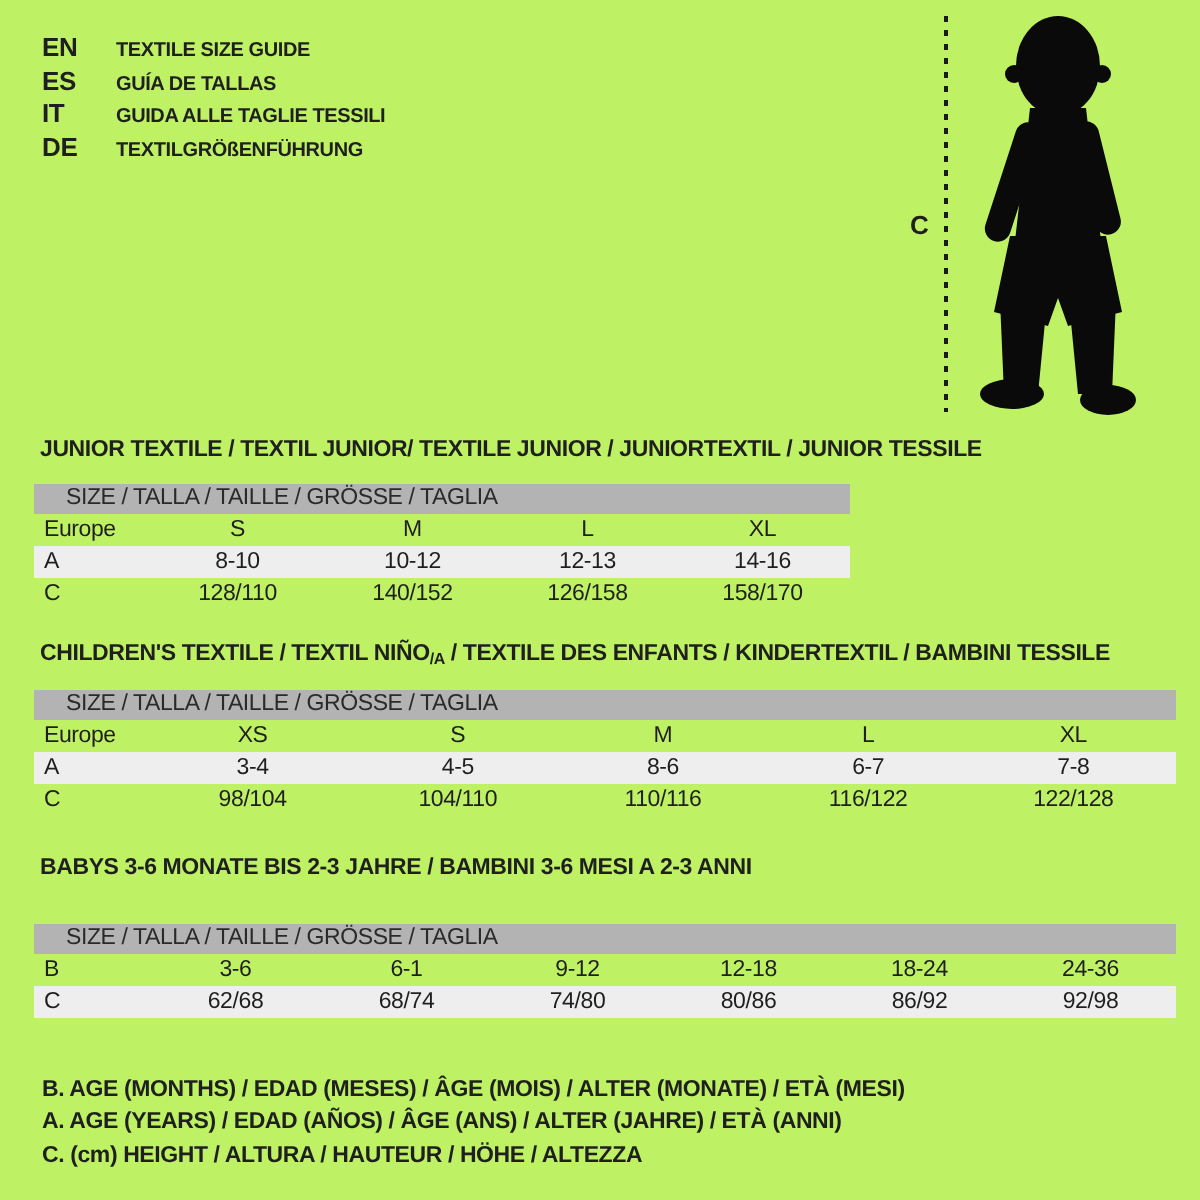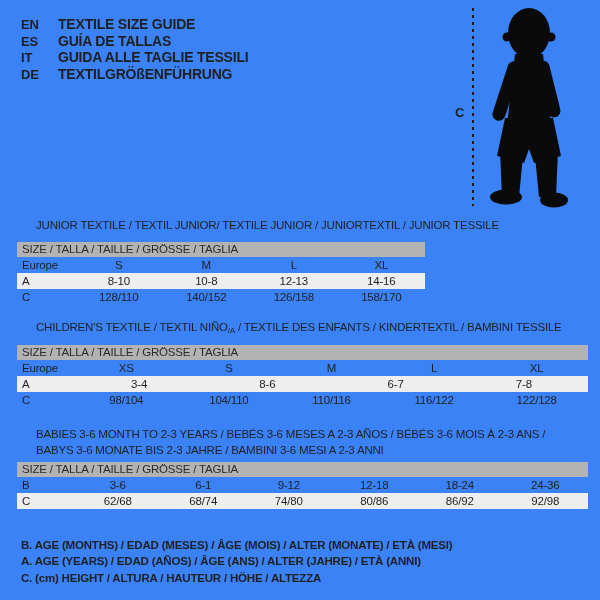--- a/index.html
+++ b/index.html
@@ -6,59 +6,59 @@
   html, body { background: #ffffff; }
   body {
     font-family: "Liberation Sans", sans-serif;
     color: #1f1f1f;
     -webkit-font-smoothing: antialiased;
   }
   .canvas {
     position: relative;
     width: 600px;
     height: 600px;
-    background: #3b82f6;
+    background: #bef264;
     overflow: hidden;
     letter-spacing: -0.2px;
   }
 
   
   .lang-block { position: absolute; left: 21px; top: 16px; }
   .lang-row { display: flex; height: 16.6px; align-items: baseline; }
   .lang-code { width: 37px; font-weight: bold; font-size: 13px; }
-  .lang-text { font-weight: bold; font-size: 14px; white-space: nowrap; }
+  .lang-text { font-weight: bold; font-size: 10px; white-space: nowrap; }
 
   
   .figure-label {
     position: absolute; left: 455px; top: 105px;
     font-weight: bold; font-size: 13px;
   }
   .figure-line {
     position: absolute; left: 472px; top: 8px;
     width: 2px; height: 198px;
     background: repeating-linear-gradient(to bottom, #1a1a1a 0 3px, transparent 3px 7px);
   }
   .baby-svg { position: absolute; left: 460px; top: 0px; }
 
   
   .sec-title {
     position: absolute; left: 20px;
-    font-weight: normal; font-size: 11.5px;
-    white-space: nowrap; line-height: 16px; margin-left: 16px;
+    font-weight: bold; font-size: 11.5px;
+    white-space: nowrap; line-height: 16px;
   }
   .sub-a { font-size: 8px; position: relative; top: 2px; }
 
   
   .size-table { position: absolute; left: 17px; font-size: 11.5px; }
   .t1 { width: 408px; }
   .t23 { width: 571px; }
   .band {
     background: #b3b3b3; color: #2a2a2a;
     height: 15px; line-height: 15px;
-    padding-left: 5px; font-size: 11.5px;
+    padding-left: 16px; font-size: 11.5px;
     white-space: nowrap; overflow: hidden;
   }
   .trow { display: flex; height: 16px; line-height: 16px; }
   .trow.alt { background: #eeeeee; }
   .tlabel { width: 58px; padding-left: 5px; text-align: left; }
   .tcell { flex: 1 1 0; text-align: center; white-space: nowrap; }
 
   
   .footnotes { position: absolute; left: 21px; top: 537px; }
   .footnote { font-weight: bold; font-size: 11.5px; line-height: 16.3px; white-space: nowrap; }
@@ -109,21 +109,21 @@
     <div class="trow">
       <div class="tlabel">Europe</div>
       <div class="tcell">S</div>
       <div class="tcell">M</div>
       <div class="tcell">L</div>
       <div class="tcell">XL</div>
     </div>
     <div class="trow alt">
       <div class="tlabel">A</div>
       <div class="tcell">8-10</div>
-      <div class="tcell">10-8</div>
+      <div class="tcell">10-12</div>
       <div class="tcell">12-13</div>
       <div class="tcell">14-16</div>
     </div>
     <div class="trow">
       <div class="tlabel">C</div>
       <div class="tcell">128/110</div>
       <div class="tcell">140/152</div>
       <div class="tcell">126/158</div>
       <div class="tcell">158/170</div>
     </div>
@@ -136,36 +136,36 @@
       <div class="tlabel">Europe</div>
       <div class="tcell">XS</div>
       <div class="tcell">S</div>
       <div class="tcell">M</div>
       <div class="tcell">L</div>
       <div class="tcell">XL</div>
     </div>
     <div class="trow alt">
       <div class="tlabel">A</div>
       <div class="tcell">3-4</div>
+      <div class="tcell">4-5</div>
       <div class="tcell">8-6</div>
       <div class="tcell">6-7</div>
       <div class="tcell">7-8</div>
     </div>
     <div class="trow">
       <div class="tlabel">C</div>
       <div class="tcell">98/104</div>
       <div class="tcell">104/110</div>
       <div class="tcell">110/116</div>
       <div class="tcell">116/122</div>
       <div class="tcell">122/128</div>
     </div>
   </div>
 
   <div class="sec-title" style="top:426px">
-    <div>BABIES 3-6 MONTH TO 2-3 YEARS / BEBÉS 3-6 MESES A 2-3 AÑOS / BÉBÉS 3-6 MOIS À 2-3 ANS /</div>
     <div>BABYS 3-6 MONATE BIS 2-3 JAHRE / BAMBINI 3-6 MESI A 2-3 ANNI</div>
   </div>
   <div class="size-table t23" style="top:462px">
     <div class="band">SIZE / TALLA / TAILLE / GRÖSSE / TAGLIA</div>
     <div class="trow">
       <div class="tlabel">B</div>
       <div class="tcell">3-6</div>
       <div class="tcell">6-1</div>
       <div class="tcell">9-12</div>
       <div class="tcell">12-18</div>

